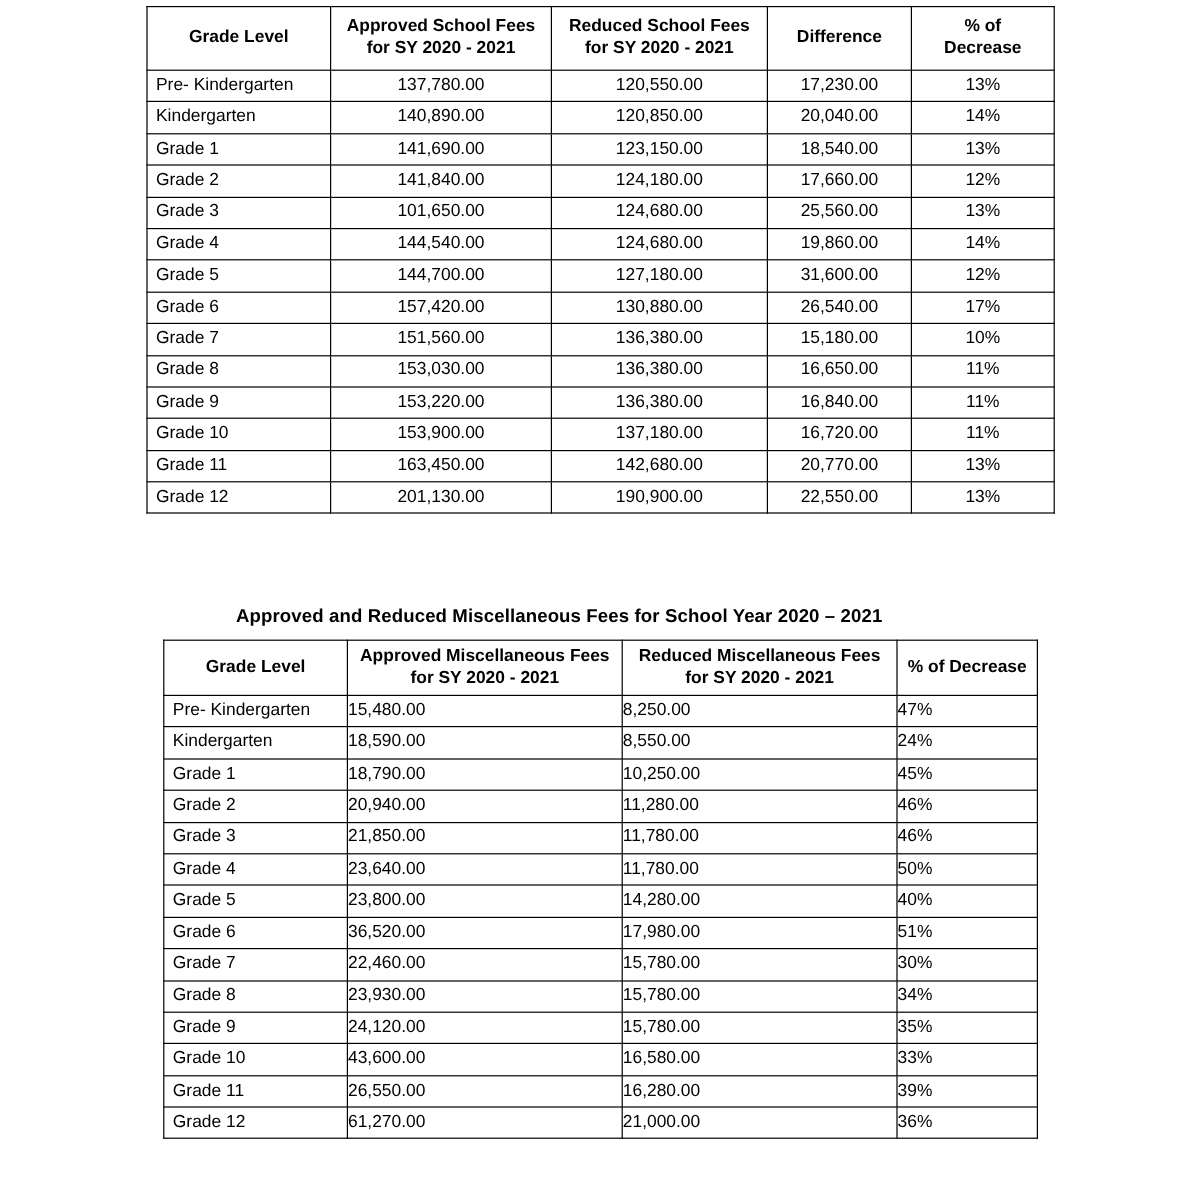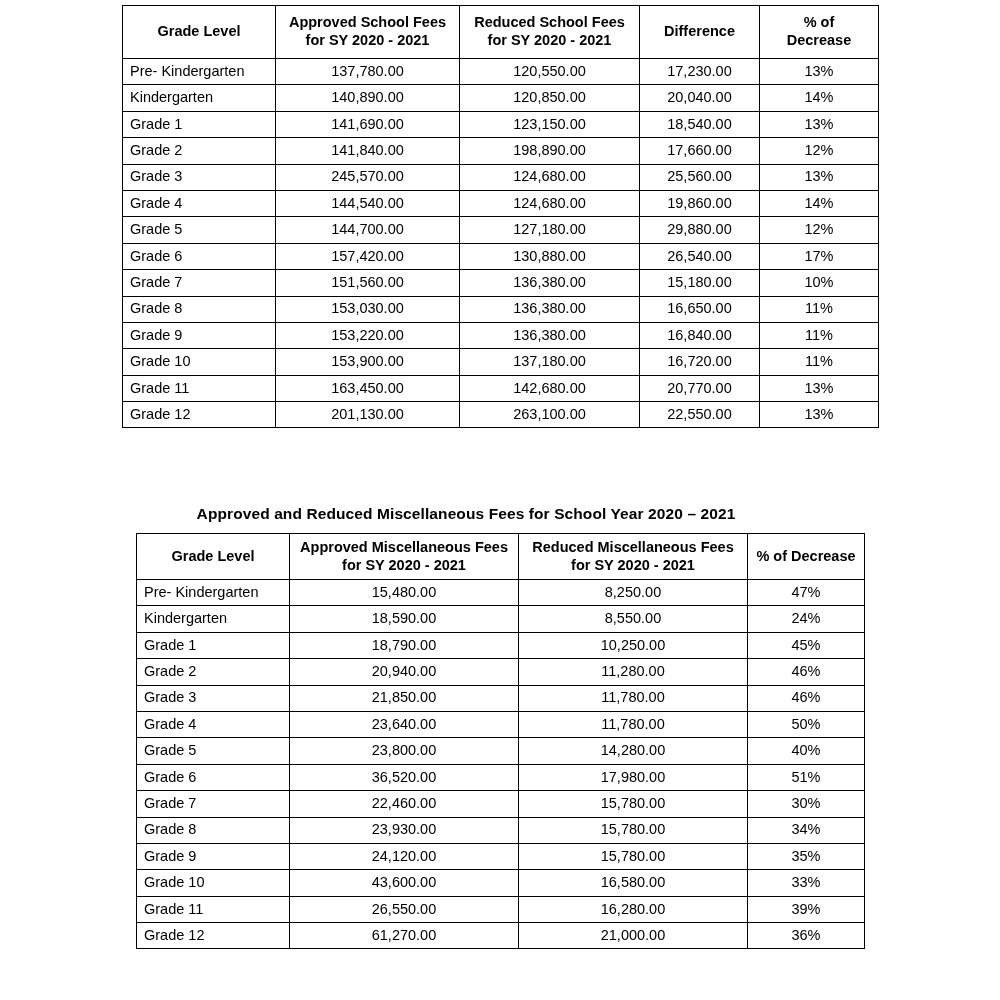--- a/index.html
+++ b/index.html
@@ -103,21 +103,20 @@
     height: 41px;
     padding: 2px 4px;
   }
   #table-misc-fees thead th .l1 { display: block; }
   #table-misc-fees thead th .l2 { display: block; }
   #table-misc-fees tbody td.grade {
     text-align: left;
     padding-left: 7px;
   }
   #table-misc-fees tbody td.num {
-    text-align: center;
   }
 </style>
 </head>
 <body>
 
 <div class="page">
 
   <table id="table-school-fees">
     <colgroup>
       <col class="c0">
@@ -166,43 +165,43 @@
         <tr>
           <td class="grade">Grade 1</td>
           <td class="num">141,690.00</td>
           <td class="num">123,150.00</td>
           <td class="num">18,540.00</td>
           <td class="num">13%</td>
         </tr>
         <tr>
           <td class="grade">Grade 2</td>
           <td class="num">141,840.00</td>
-          <td class="num">198,890.00</td>
+          <td class="num">124,180.00</td>
           <td class="num">17,660.00</td>
           <td class="num">12%</td>
         </tr>
         <tr>
           <td class="grade">Grade 3</td>
-          <td class="num">245,570.00</td>
+          <td class="num">101,650.00</td>
           <td class="num">124,680.00</td>
           <td class="num">25,560.00</td>
           <td class="num">13%</td>
         </tr>
         <tr>
           <td class="grade">Grade 4</td>
           <td class="num">144,540.00</td>
           <td class="num">124,680.00</td>
           <td class="num">19,860.00</td>
           <td class="num">14%</td>
         </tr>
         <tr>
           <td class="grade">Grade 5</td>
           <td class="num">144,700.00</td>
           <td class="num">127,180.00</td>
-          <td class="num">29,880.00</td>
+          <td class="num">31,600.00</td>
           <td class="num">12%</td>
         </tr>
         <tr>
           <td class="grade">Grade 6</td>
           <td class="num">157,420.00</td>
           <td class="num">130,880.00</td>
           <td class="num">26,540.00</td>
           <td class="num">17%</td>
         </tr>
         <tr>
@@ -236,21 +235,21 @@
         <tr>
           <td class="grade">Grade 11</td>
           <td class="num">163,450.00</td>
           <td class="num">142,680.00</td>
           <td class="num">20,770.00</td>
           <td class="num">13%</td>
         </tr>
         <tr>
           <td class="grade">Grade 12</td>
           <td class="num">201,130.00</td>
-          <td class="num">263,100.00</td>
+          <td class="num">190,900.00</td>
           <td class="num">22,550.00</td>
           <td class="num">13%</td>
         </tr>
       </tbody>
   </table>
 
   <div id="misc-title">Approved and Reduced Miscellaneous Fees for School Year 2020 – 2021</div>
 
   <table id="table-misc-fees">
     <colgroup>

